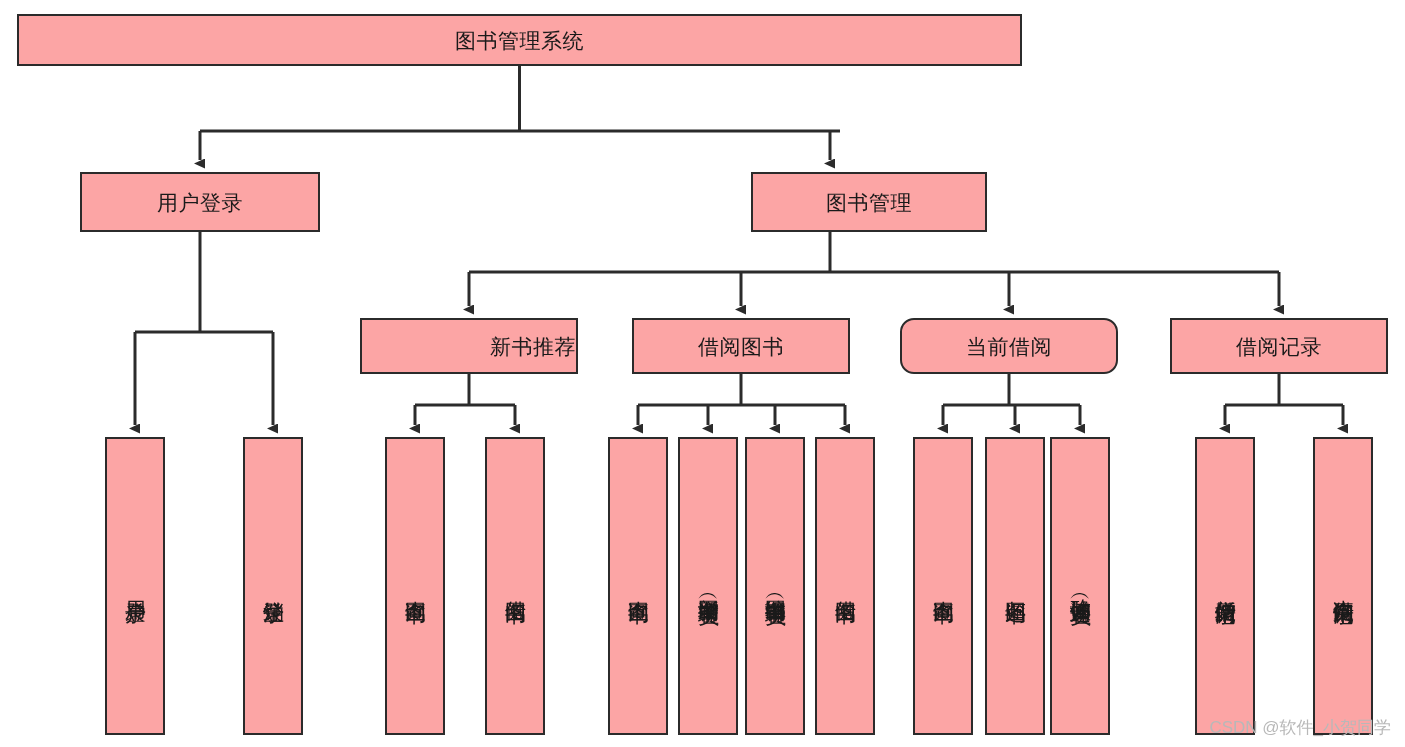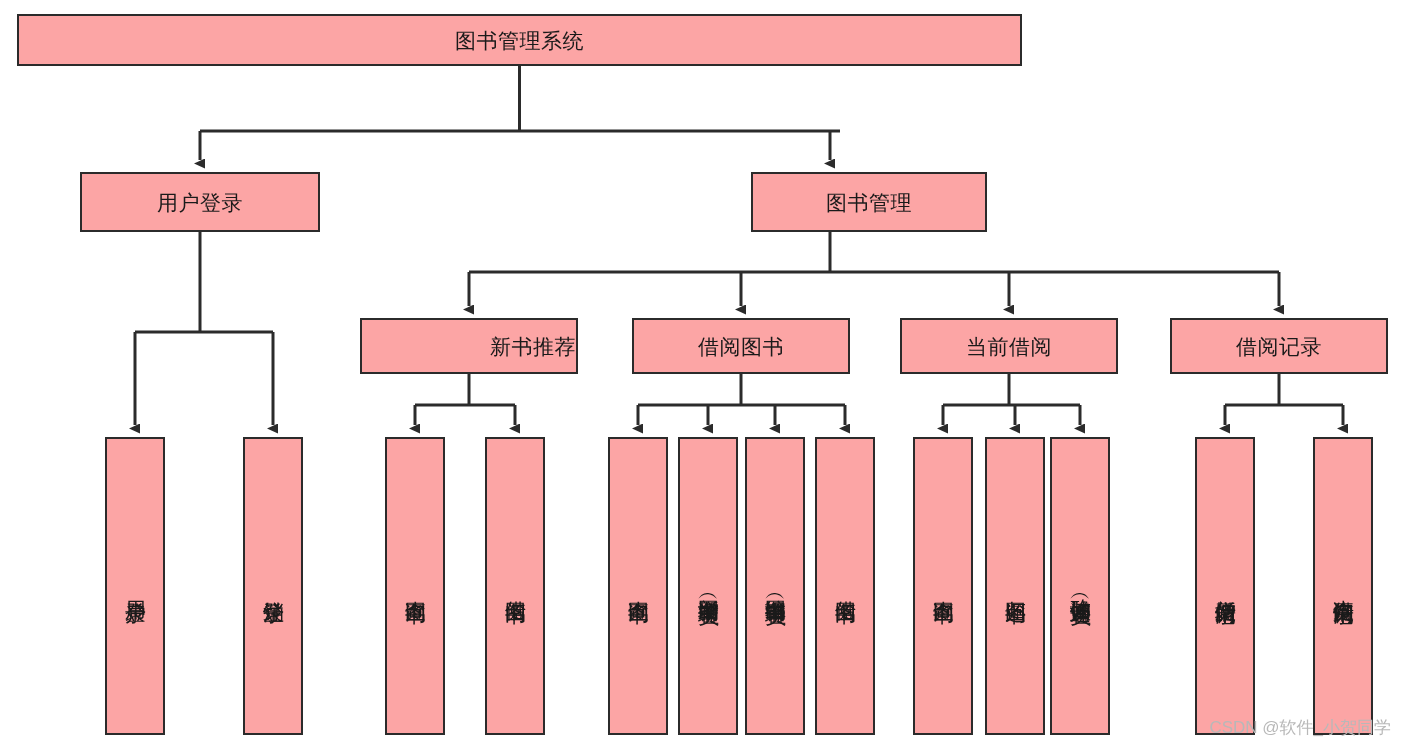--- a/index.html
+++ b/index.html
@@ -134,21 +134,21 @@
   <div class="node-box" style="left:712px; top:172px; width:236px; height:60px;margin-left:39px;">
     <span class="node-label-h">图书管理</span>
   </div>
 
   <div class="node-box" style="left:360px; top:318px; width:218px; height:56px;justify-content:flex-end;">
     <span class="node-label-h">新书推荐</span>
   </div>
   <div class="node-box" style="left:632px; top:318px; width:218px; height:56px;">
     <span class="node-label-h">借阅图书</span>
   </div>
-  <div class="node-box" style="left:900px; top:318px; width:218px; height:56px;">
+  <div class="node-box" style="left:900px; top:318px; width:218px; height:56px;border-radius:14px;">
     <span class="node-label-h">当前借阅</span>
   </div>
   <div class="node-box" style="left:1170px; top:318px; width:218px; height:56px;">
     <span class="node-label-h">借阅记录</span>
   </div>
 
   <div class="node-box vertical" style="left:105px; top:437px; width:60px; height:298px;">
     <span class="node-label-v">用户登录</span>
   </div>
   <div class="node-box vertical" style="left:243px; top:437px; width:60px; height:298px;">

